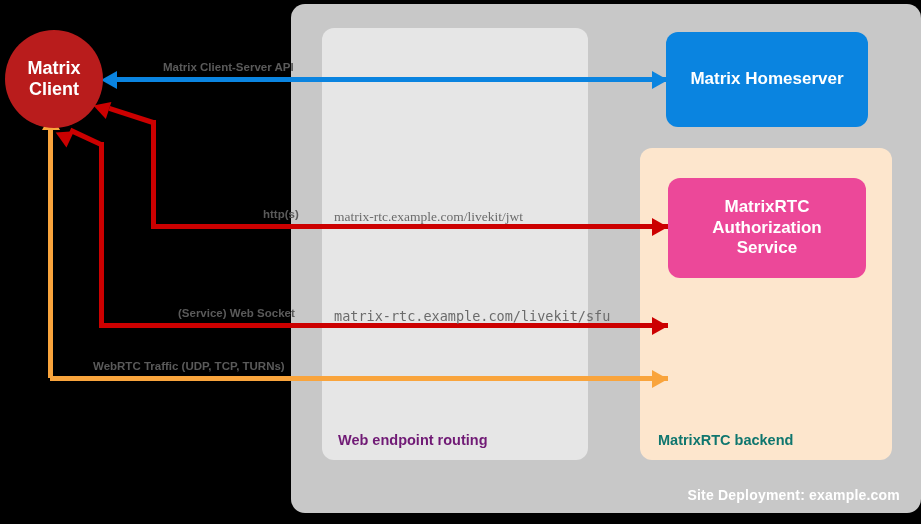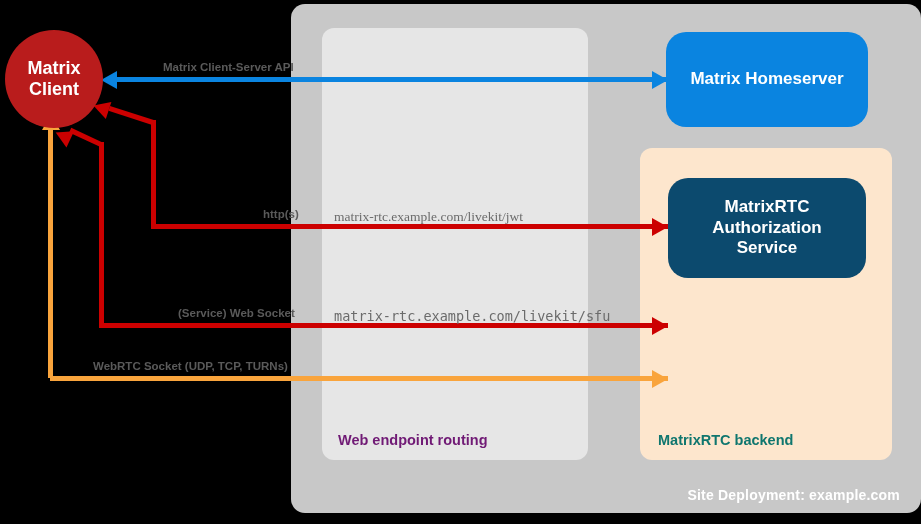--- a/index.html
+++ b/index.html
@@ -90,40 +90,40 @@
     justify-content: center;
     color: #ffffff;
     font-size: 18px;
     font-weight: bold;
     line-height: 1.18;
     z-index: 6;
   }
 
   .node-box {
     position: absolute;
-    border-radius: 20px;
+    border-radius: 12px;
     display: flex;
     align-items: center;
     justify-content: center;
     text-align: center;
     color: #ffffff;
     font-weight: bold;
     line-height: 1.22;
     z-index: 5;
   }
   .homeserver {
     left: 666px; top: 32px;
     width: 202px; height: 95px;
     background: #0a84e0;
     font-size: 17px;
   }
   .auth-service {
     left: 668px; top: 178px;
     width: 198px; height: 100px;
-    background: #0c4a6e;
+    background: #ec4899;
     font-size: 17px;
   }
   .sfu {
     left: 668px; top: 308px;
     width: 198px; height: 100px;
     background: #f9a43c;
     font-size: 17px;
   }
 
   
@@ -236,21 +236,21 @@
   <div class="line v-line red" style="left:99px; top:142px; height:185px;"></div>
   <div class="diag red" style="left:101px; top:142px; width:34px; transform:rotate(205deg);"></div>
   <div class="diag-head" style="left:55px; top:127px; transform:rotate(25deg);"></div>
   <div class="edge-label" style="left:148px; top:307px;">(Service) Web Socket</div>
   <div class="endpoint-label" style="left:334px; top:308px;">matrix-rtc.example.com/livekit/sfu</div>
 
   <div class="line h-line orange" style="left:50px; top:376px; width:618px;"></div>
   <div class="arrowhead arrow-right-orange" style="left:652px; top:369.5px;"></div>
   <div class="line v-line orange" style="left:48px; top:128px; height:250px;"></div>
   <div class="arrowhead arrow-up-orange" style="left:41.5px; top:114px;"></div>
-  <div class="edge-label" style="left:63px; top:360px;">WebRTC Socket (UDP, TCP, TURNs)</div>
+  <div class="edge-label" style="left:63px; top:360px;">WebRTC Traffic (UDP, TCP, TURNs)</div>
 
   <div class="client-node">
     <span>Matrix</span>
     <span>Client</span>
   </div>
 
   <div class="node-box homeserver">
     <span>Matrix Homeserver</span>
   </div>
 

